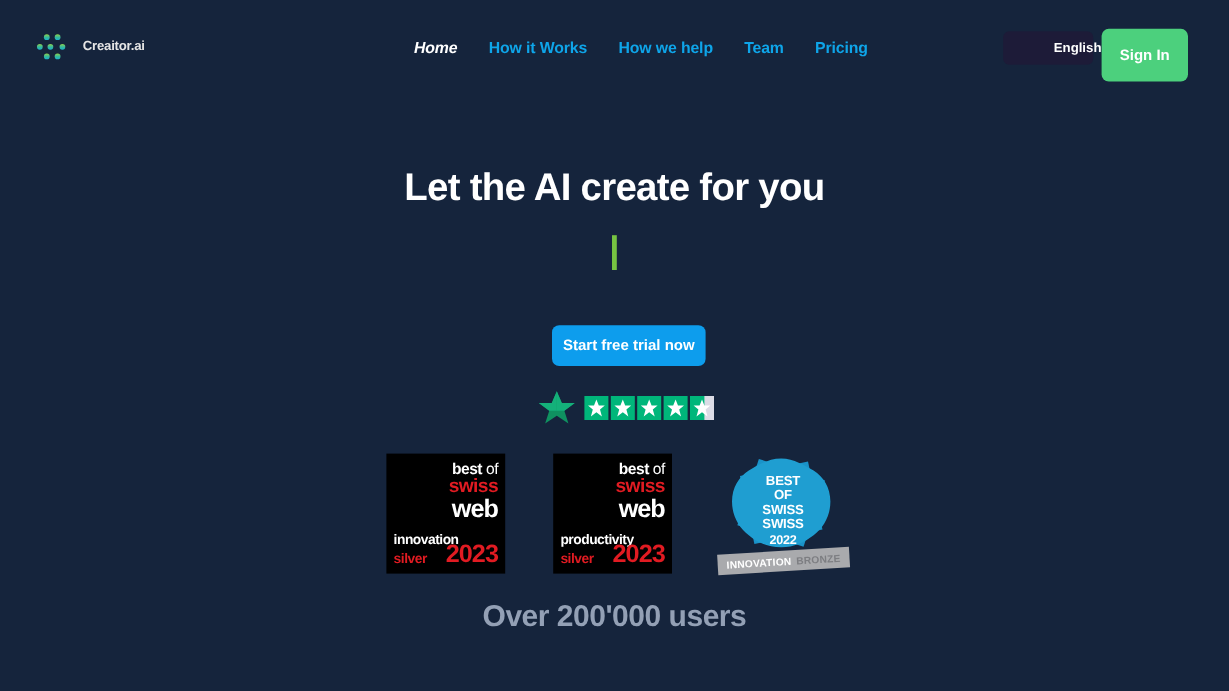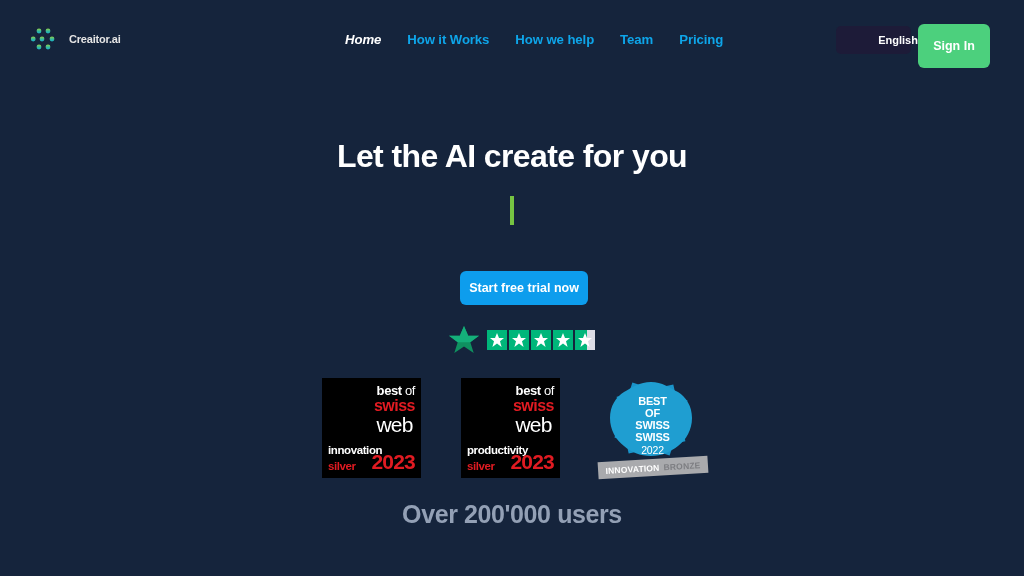--- a/index.html
+++ b/index.html
@@ -119,21 +119,21 @@
   }
   .bsq-best {
     font-size:13px; font-weight:bold; letter-spacing:-0.4px;
   }
   .bsq-best .of { font-weight:normal; }
   .bsq-swiss {
     font-size:16px; font-weight:bold; color:#e11b22;
     letter-spacing:-0.5px; margin-top:1px;
   }
   .bsq-web {
-    font-size:21px; font-weight:normal; letter-spacing:-0.8px; margin-top:0px;text-align:center;
+    font-size:21px; font-weight:bold; letter-spacing:-0.8px; margin-top:0px;
   }
   .bsq-cat {
     position:absolute; left:6px; bottom:22px;
     font-size:11.5px; font-weight:bold; letter-spacing:-0.4px;
   }
   .bsq-metal {
     position:absolute; left:6px; bottom:6px;
     font-size:11.5px; font-weight:bold; color:#e11b22; letter-spacing:-0.4px;
   }
   .bsq-year {
@@ -144,21 +144,21 @@
   .badge-circle {
     position:relative; width:105px; height:100px;
   }
   .bc-svg { position:absolute; left:0; top:0; width:105px; height:100px; }
   .bc-text {
     position:absolute; left:0; top:18px; width:105px;
     text-align:center; color:#ffffff;
     font-size:11px; font-weight:bold; line-height:1.08;
     letter-spacing:-0.2px;
   }
-  .bc-year { font-size:10.5px; font-weight:normal; margin-top:1px; }
+  .bc-year { font-size:10.5px; font-weight:bold; margin-top:1px; }
   .bc-ribbon {
     position:absolute; left:-2px; bottom:2px;
     width:110px; height:17px;
     background:#a9aaad;
     transform:rotate(-3.5deg);
     display:flex; align-items:center; justify-content:center; gap:4px;
   }
   .bc-rib-a { color:#ffffff; font-size:8.5px; font-weight:bold; letter-spacing:0.2px; }
   .bc-rib-b { color:#7d7e82; font-size:8.5px; font-weight:bold; letter-spacing:0.2px; }
 

